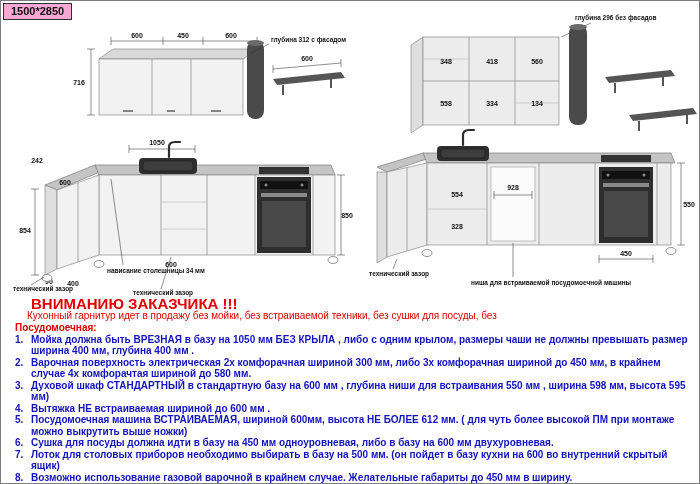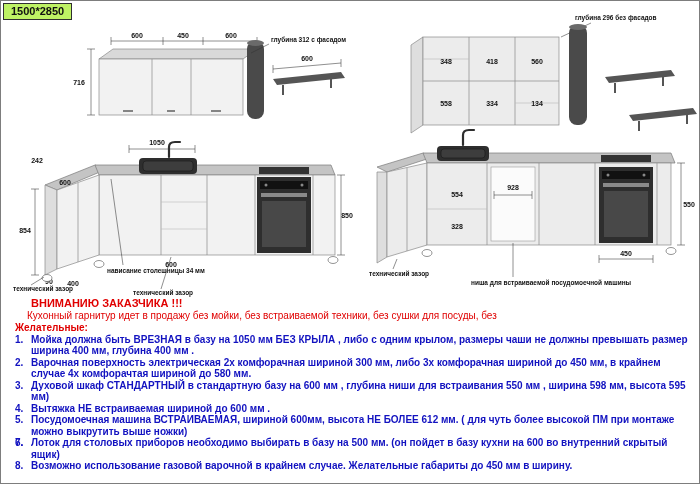--- a/index.html
+++ b/index.html
@@ -3,41 +3,41 @@
 <meta charset="utf-8">
 <style>
   * { margin:0; padding:0; box-sizing:border-box; }
   html,body { background:#9a9a9a; font-family:"Liberation Sans", sans-serif; }
   .page {
     position:relative; width:700px; height:484px; background:#ffffff;
     border:1px solid #7d7d7d; overflow:hidden; margin:0 auto;
   }
   .size-box {
     position:absolute; left:2px; top:2px; border:1px solid #2f2f2f;
-    background:#bef264; padding:1px 7px 2px 7px; font-size:11px; font-weight:bold; color:#111;
+    background:#f9a8d4; padding:1px 7px 2px 7px; font-size:11px; font-weight:bold; color:#111;
   }
   .drawing { position:absolute; }
 
   
   .face-top      { fill:#d9d9d9; stroke:#8a8a8a; stroke-width:.7; }
   .face-front    { fill:#f2f2f2; stroke:#8a8a8a; stroke-width:.7; }
   .face-side     { fill:#dedede; stroke:#8a8a8a; stroke-width:.7; }
   .face-open     { fill:#ececec; stroke:#8a8a8a; stroke-width:.7; }
   .face-counter  { fill:#c4c4c4; stroke:#7a7a7a; stroke-width:.7; }
   .edge          { stroke:#8a8a8a; stroke-width:.7; fill:none; }
   .edge-light    { stroke:#b8b8b8; stroke-width:.6; fill:none; }
   .handle        { stroke:#555; stroke-width:1.4; }
   .dimgrp line, .dimline { stroke:#333; stroke-width:.55; fill:none; }
   .dim  { font-size:7px;  font-weight:bold; fill:#111; }
   .note { font-size:6.5px; font-weight:bold; fill:#111; }
   .balloon { fill:#ffffff; stroke:#666; stroke-width:.7; }
 
   
   .text-block { position:absolute; left:14px; right:10px; top:297px; font-size:10px; line-height:11.5px; }
-  .warn-head { color:#e00000; font-weight:bold; font-size:11px; margin-left:16px; }
+  .warn-head { color:#e00000; font-weight:bold; font-size:15px; margin-left:16px; }
   .warn-line { color:#e00000; font-weight:normal; margin-left:12px; }
   .rec-head  { color:#e00000; font-weight:bold; margin-top:1px; }
   .rec-item  { position:relative; padding-left:16px; color:#1212c0; font-weight:bold; }
   .rec-num   { position:absolute; left:0; top:0; }
 </style>
 </head>
 <body>
 
 <div class="page">
 
@@ -271,21 +271,21 @@
     </g>
     <g>
       <line class="dimline" x1="40" y1="262" x2="44" y2="252"></line>
       <text class="note" x="16" y="269">технический зазор</text>
     </g>
   </svg>
 
   <div class="text-block">
     <div class="warn-head">ВНИМАНИЮ ЗАКАЗЧИКА !!!</div>
     <div class="warn-line">Кухонный гарнитур идет в продажу без мойки, без встраиваемой техники, без сушки для посуды, без</div>
-    <div class="rec-head">Желательные:</div>
+    <div class="rec-head">Посудомоечная:</div>
 
     <div class="rec-item">
       <span class="rec-num">1.</span>
       <span>Мойка должна быть ВРЕЗНАЯ в базу на 1050 мм БЕЗ КРЫЛА , либо с одним крылом, размеры чаши  не должны превышать размер ширина  400  мм, глубина  400 мм .</span>
     </div>
     <div class="rec-item">
       <span class="rec-num">2.</span>
       <span>Варочная поверхность электрическая 2х комфорачная шириной 300 мм, либо 3х комфорачная шириной до 450 мм, в крайнем случае 4х комфорачтая шириной до 580 мм.</span>
     </div>
     <div class="rec-item">
@@ -295,20 +295,21 @@
     <div class="rec-item">
       <span class="rec-num">4.</span>
       <span>Вытяжка НЕ встраиваемая шириной до 600 мм .</span>
     </div>
     <div class="rec-item">
       <span class="rec-num">5.</span>
       <span>Посудомоечная машина ВСТРАИВАЕМАЯ, шириной  600мм, высота НЕ БОЛЕЕ 612 мм. ( для чуть более высокой ПМ при монтаже можно выкрутить выше ножки)</span>
     </div>
     <div class="rec-item">
       <span class="rec-num">6.</span>
+      <span>Сушка для посуды должна идти в базу на 450 мм  одноуровневая, либо в базу на 600 мм двухуровневая.</span>
     </div>
     <div class="rec-item">
       <span class="rec-num">7.</span>
       <span>Лоток для столовых приборов необходимо выбирать в базу на 500 мм. (он пойдет в базу кухни на 600 во внутренний скрытый ящик)</span>
     </div>
     <div class="rec-item">
       <span class="rec-num">8.</span>
       <span>Возможно использование газовой варочной  в крайнем случае.  Желательные габариты до 450 мм в ширину.</span>
     </div>
 

